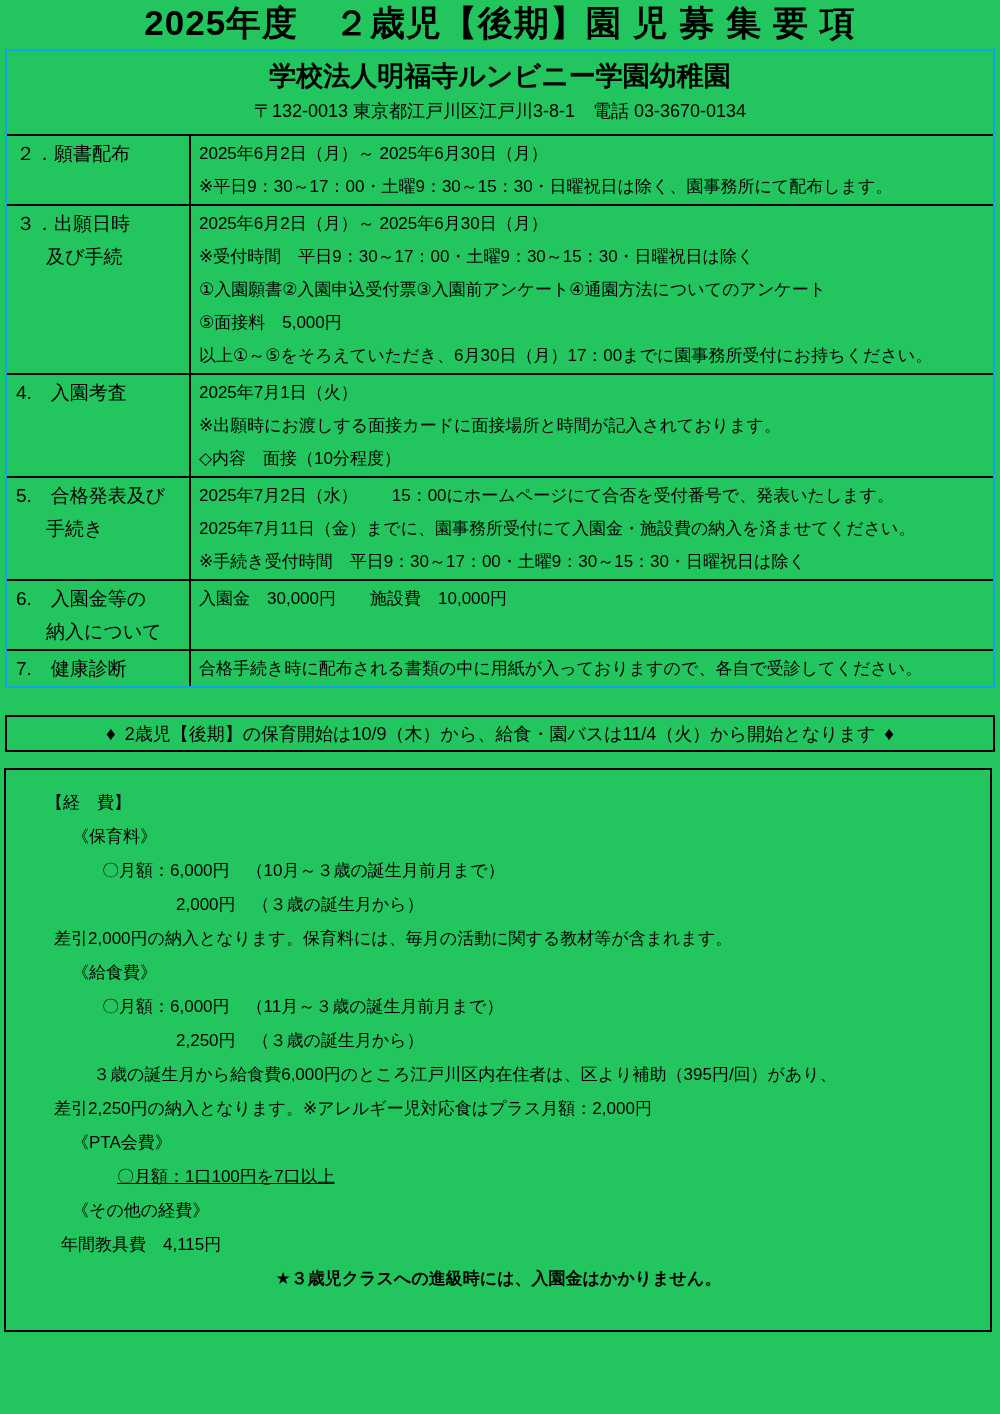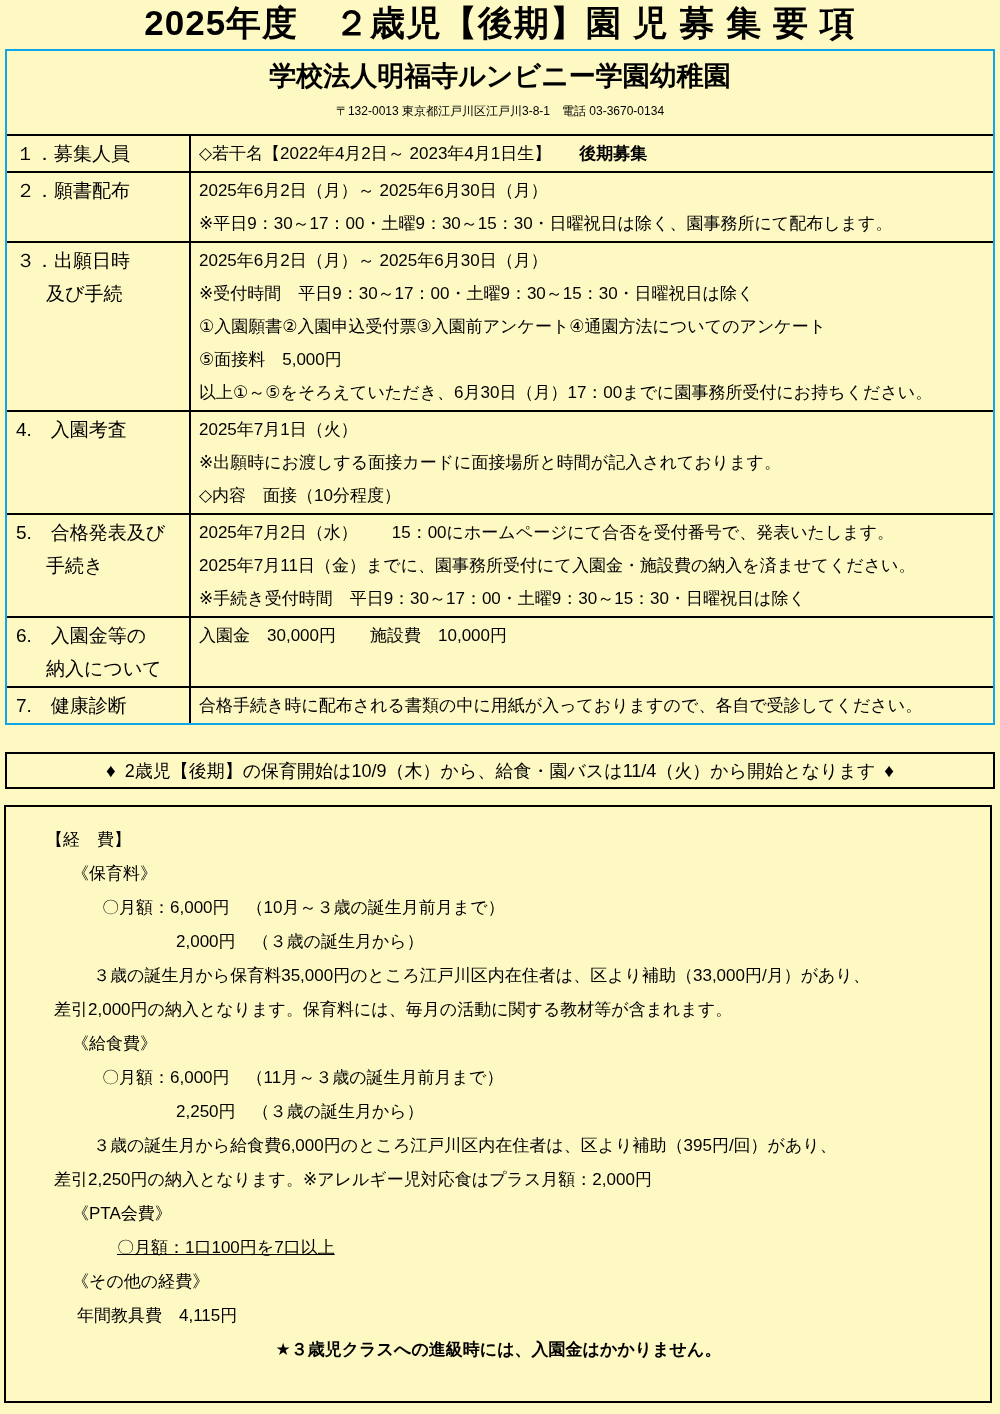--- a/index.html
+++ b/index.html
@@ -2,35 +2,35 @@
 <html><head>
 <meta charset="utf-8">
 <style>
   html, body { margin:0; padding:0; background:#fff; }
   body {
     width:1000px; height:1414px;
     color:#000;
     font-family:"Liberation Sans","DejaVu Sans",sans-serif;
     -webkit-font-smoothing:antialiased;
   }
-  .page { position:relative; width:1000px; height:1414px; overflow:hidden; background:#fef9c3; }
+  .page { position:relative; width:1000px; height:1414px; overflow:hidden; background:#22c55e; }
 
   .doc-title {
     margin:0; padding-top:2px;
     text-align:center;
     font-size:35px; font-weight:bold;
     letter-spacing:1px;
     line-height:42px;
   }
 
   
   .info-table { margin:5px 5px 0 5px; border:2px solid #0ea5e9; }
   .school-header { text-align:center; padding:8px 0 12px 0; }
   .school-name { font-size:27px; font-weight:bold; line-height:34px; }
-  .school-address { font-size:12px; margin-top:7px; line-height:22px; }
+  .school-address { font-size:18px; margin-top:7px; line-height:22px; }
 
   .trow { display:flex; border-top:2px solid #000; }
   .tlabel {
     flex:0 0 173px; width:173px;
     border-right:2px solid #000;
     font-size:19px; line-height:33px;
     padding:1px 0 1px 9px;
     box-sizing:content-box;
   }
   .tlabel .line2 { padding-left:30px; }
@@ -56,45 +56,37 @@
     font-size:17px; line-height:34px;
   }
   .exp-line { white-space:nowrap; }
   .e-keihi  { padding-left:40px; }
   .e-cat    { padding-left:66px; }
   .e-item   { padding-left:96px; }
   .e-amt    { padding-left:170px; }
   .e-exp1   { padding-left:87px; }
   .e-exp2   { padding-left:48px; }
   .e-pta    { padding-left:111px;text-decoration:underline; }
-  .e-other  { padding-left:71px; }
+  .e-other  { padding-left:55px; }
   .e-note   { text-align:center; font-weight:bold; padding-left:1px; }
 </style>
 </head>
 <body>
 
 <div class="page">
 
   <h1 class="doc-title">2025年度　２歳児【後期】園 児 募 集 要 項</h1>
 
   <div class="info-table">
 
     <div class="school-header">
       <div class="school-name">学校法人明福寺ルンビニー学園幼稚園</div>
       <div class="school-address">〒132-0013 東京都江戸川区江戸川3-8-1　電話 03-3670-0134</div>
     </div>
 
-    <div class="trow">
-      <div class="tlabel">
-        <div>１．募集人員</div>
-      </div>
-      <div class="tcontent">
-        <div class="tline"><span>◇若干名【2022年4月2日～ 2023年4月1日生】</span><span class="bold-inline">後期募集</span></div>
-      </div>
-    </div>
 
     <div class="trow">
       <div class="tlabel">
         <div>２．願書配布</div>
       </div>
       <div class="tcontent">
         <div class="tline">2025年6月2日（月）～ 2025年6月30日（月）</div>
         <div class="tline">※平日9：30～17：00・土曜9：30～15：30・日曜祝日は除く、園事務所にて配布します。</div>
       </div>
     </div>
@@ -161,21 +153,20 @@
     <span class="diamond">♦</span>
     <span>2歳児【後期】の保育開始は10/9（木）から、給食・園バスは11/4（火）から開始となります</span>
     <span class="diamond">♦</span>
   </div>
 
   <div class="expenses">
     <div class="exp-line e-keihi">【経　費】</div>
     <div class="exp-line e-cat">《保育料》</div>
     <div class="exp-line e-item">〇月額：6,000円　（10月～３歳の誕生月前月まで）</div>
     <div class="exp-line e-amt">2,000円　（３歳の誕生月から）</div>
-    <div class="exp-line e-exp1">３歳の誕生月から保育料35,000円のところ江戸川区内在住者は、区より補助（33,000円/月）があり、</div>
     <div class="exp-line e-exp2">差引2,000円の納入となります。保育料には、毎月の活動に関する教材等が含まれます。</div>
     <div class="exp-line e-cat">《給食費》</div>
     <div class="exp-line e-item">〇月額：6,000円　（11月～３歳の誕生月前月まで）</div>
     <div class="exp-line e-amt">2,250円　（３歳の誕生月から）</div>
     <div class="exp-line e-exp1">３歳の誕生月から給食費6,000円のところ江戸川区内在住者は、区より補助（395円/回）があり、</div>
     <div class="exp-line e-exp2">差引2,250円の納入となります。※アレルギー児対応食はプラス月額：2,000円</div>
     <div class="exp-line e-cat">《PTA会費》</div>
     <div class="exp-line e-pta">〇月額：1口100円を7口以上</div>
     <div class="exp-line e-cat">《その他の経費》</div>
     <div class="exp-line e-other">年間教具費　4,115円</div>

